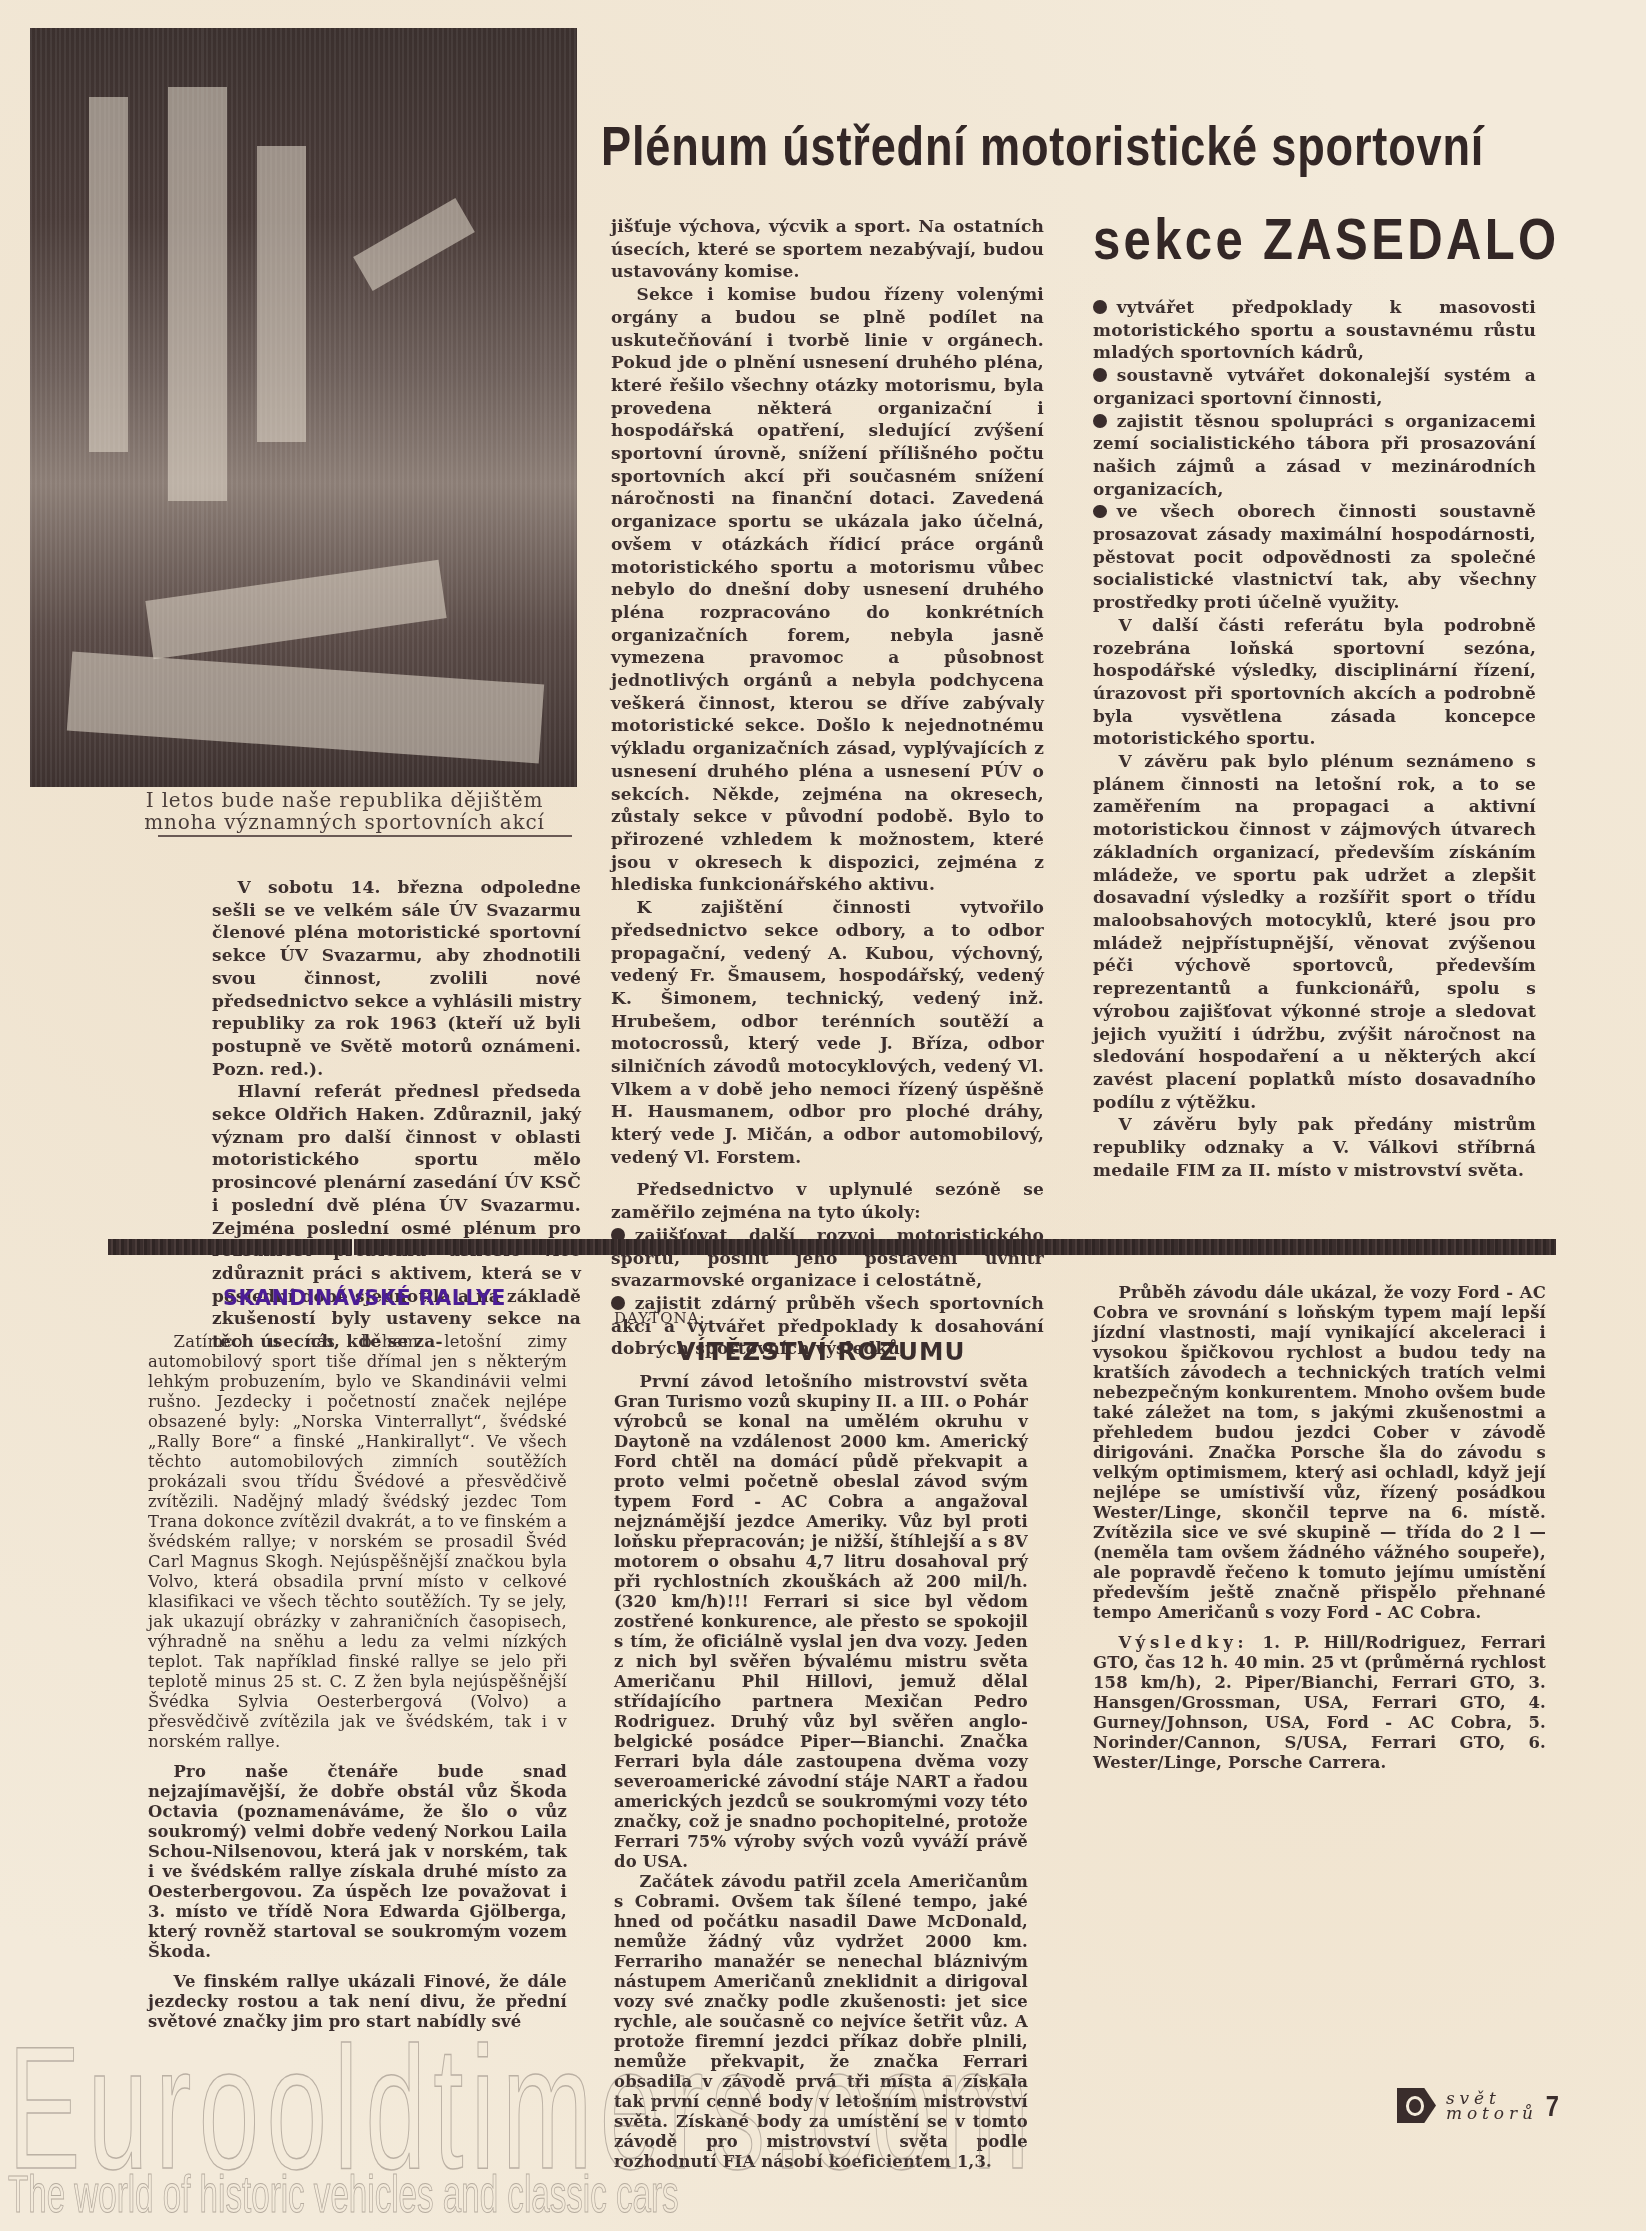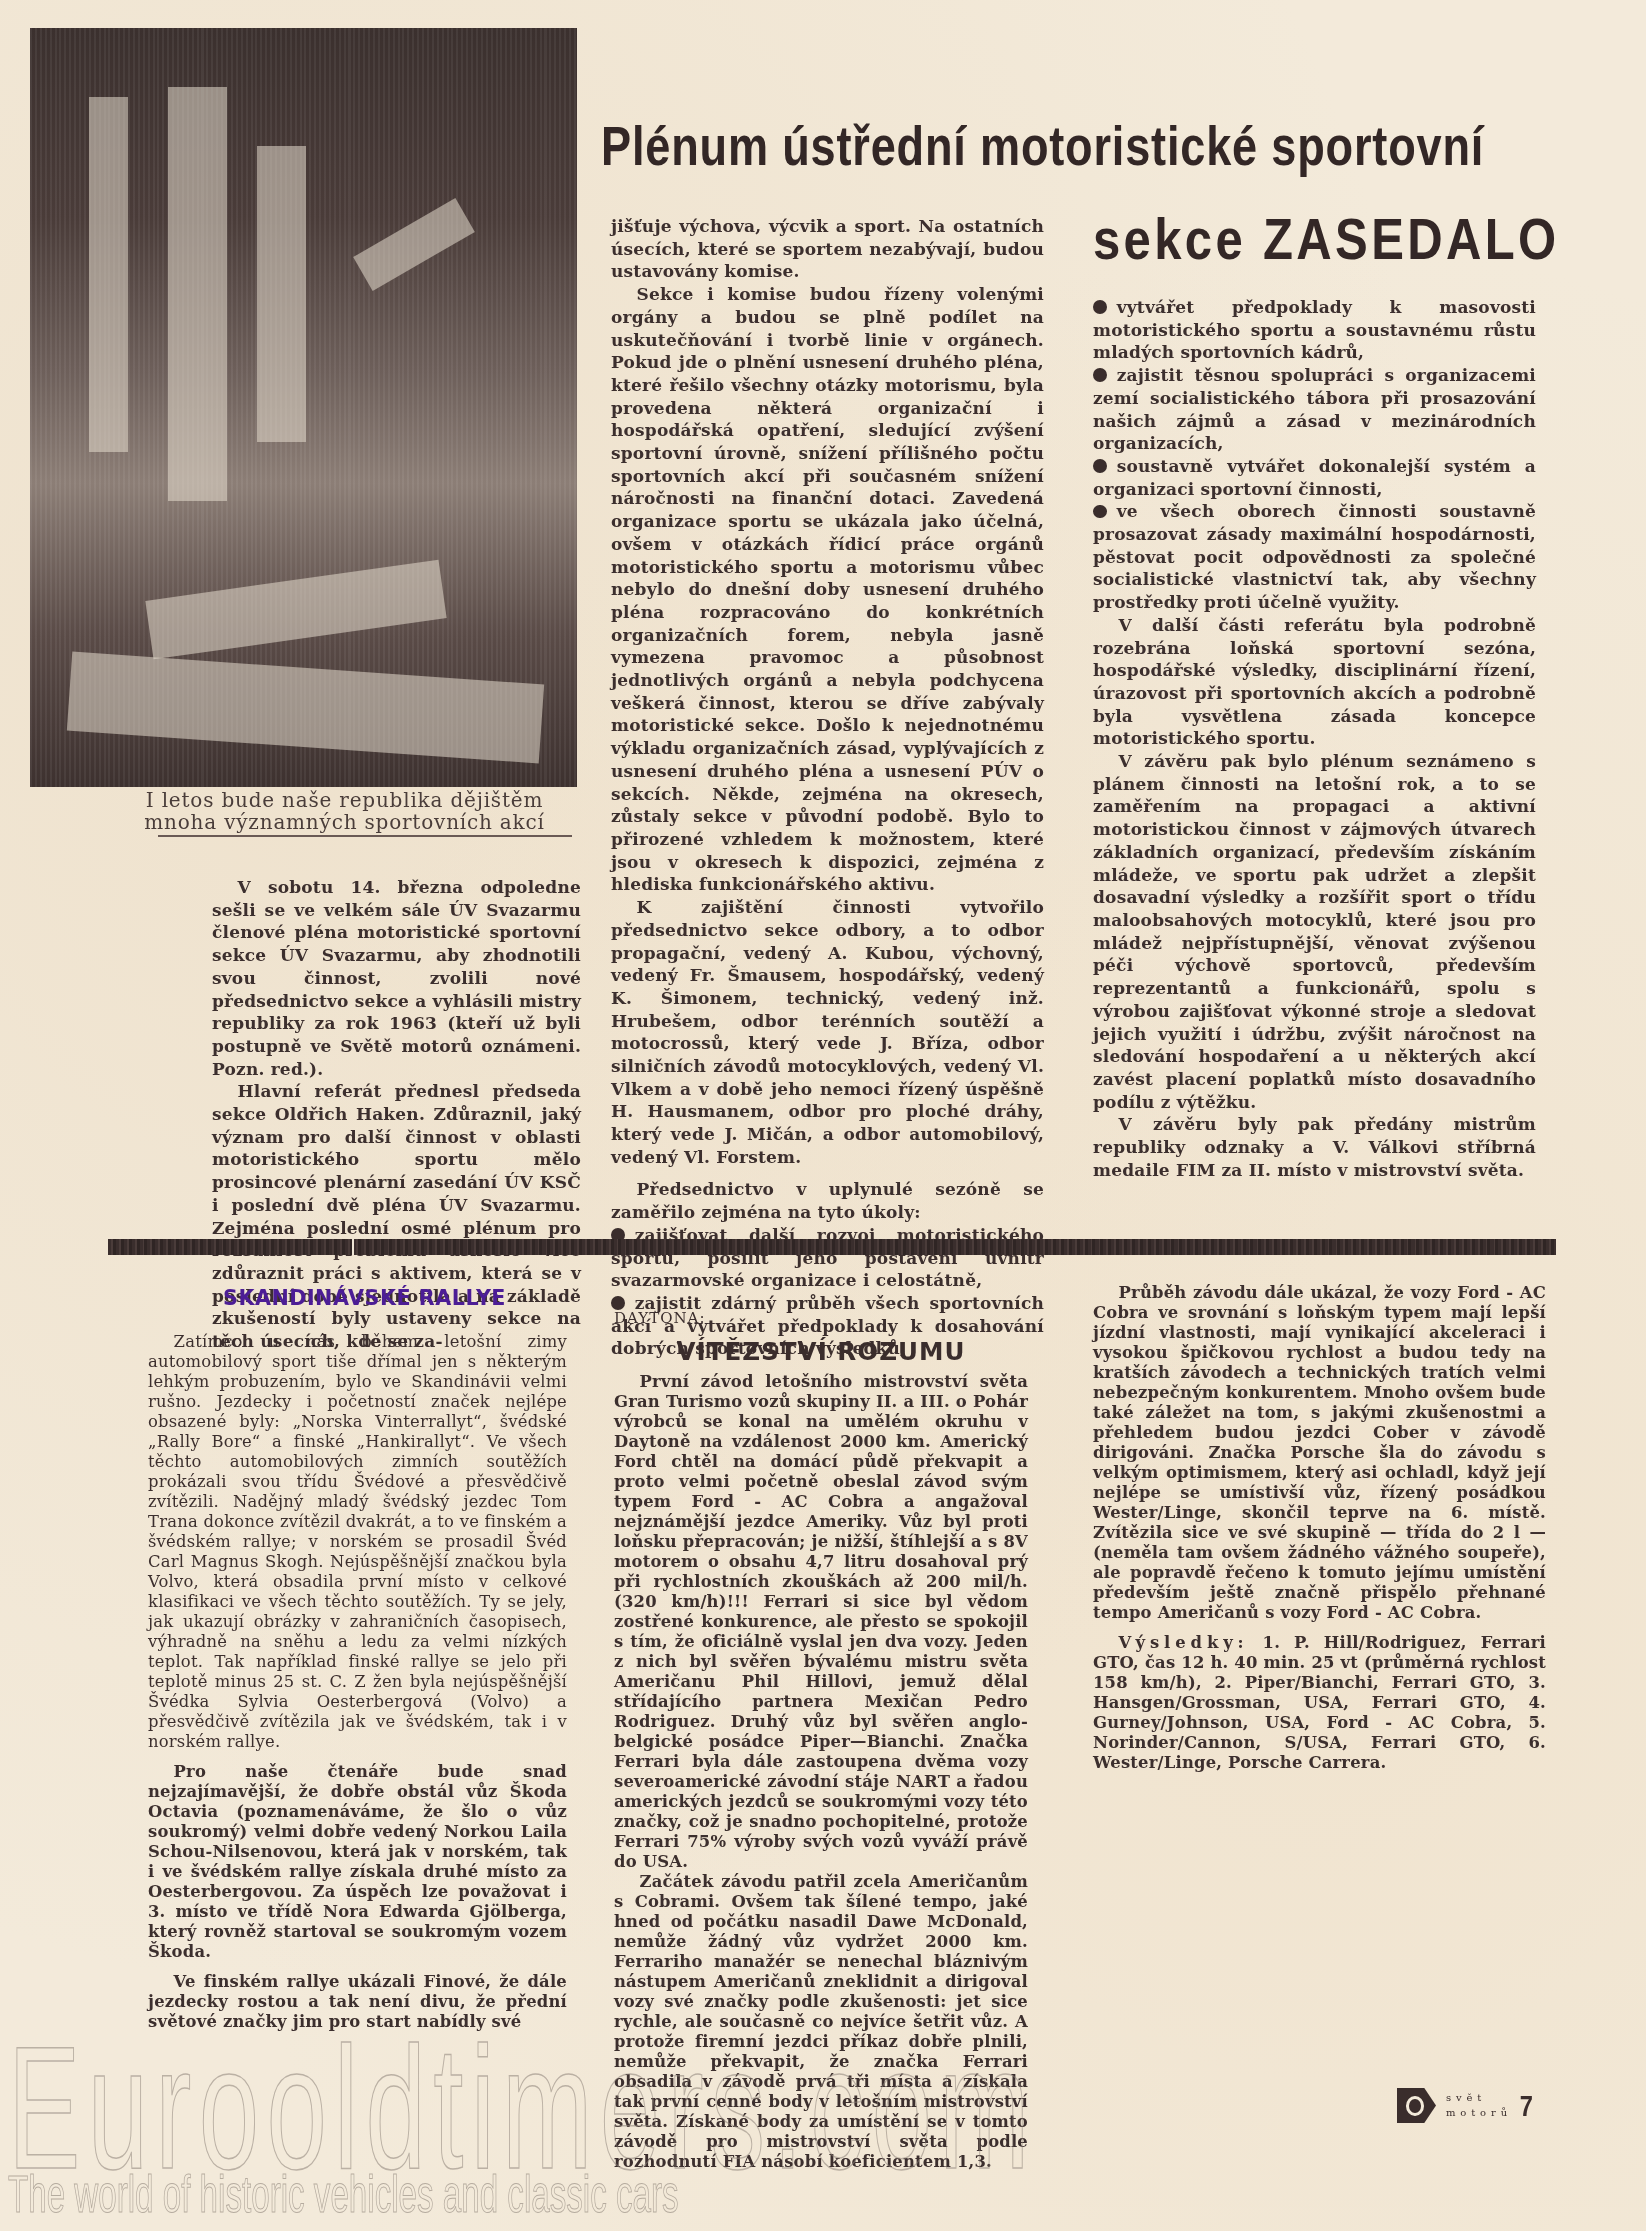--- a/index.html
+++ b/index.html
@@ -84,22 +84,22 @@
   #logo-icon {
     width: 39px; height: 35px; background: #3a2d2c;
     clip-path: polygon(0 0, 70% 0, 100% 50%, 70% 100%, 0 100%);
     position: relative;
   }
   #logo-icon::after {
     content: ""; position: absolute; left: 8.9px; top: 7.9px; width: 17.7px; height: 19.7px;
     border-radius: 50%; border: 3px solid #f3eada; box-sizing: border-box;
   }
   #logo-text {
-    margin-left: 9.9px; font-family: "DejaVu Serif", serif; 
-    font-size: 10px; line-height: 14.8px; letter-spacing: 4.9px; color: #3a2d2c;
+    margin-left: 9.9px; font-family: "DejaVu Serif", serif; font-style: italic;
+    font-size: 17px; line-height: 14.8px; letter-spacing: 4.9px; color: #3a2d2c;
   }
   #page-number {
     margin-left: 5.9px; font-family: "Liberation Sans", sans-serif; font-weight: bold;
     font-size: 29.6px; color: #3a2d2c; transform: scaleX(0.8);
   }
 
   #watermark-big {
     position: absolute; left: 7.9px; top: 2019px; width: 1646px;
     font-family: "Liberation Sans", sans-serif; font-size: 175px; line-height: 177px;
     color: transparent; -webkit-text-stroke: 1.5px rgba(140,130,120,0.55);
@@ -138,22 +138,22 @@
   <p class="noind">jišťuje výchova, výcvik a sport. Na ostatních úsecích, které se sportem nezabývají, budou ustavovány komise.</p>
   <p>Sekce i komise budou řízeny volenými orgány a budou se plně podílet na uskutečňování i tvorbě linie v orgánech. Pokud jde o plnění usnesení druhého pléna, které řešilo všechny otázky motorismu, byla provedena některá organizační i hospodářská opatření, sledující zvýšení sportovní úrovně, snížení přílišného počtu sportovních akcí při současném snížení náročnosti na finanční dotaci. Zavedená organizace sportu se ukázala jako účelná, ovšem v otázkách řídicí práce orgánů motoristického sportu a motorismu vůbec nebylo do dnešní doby usnesení druhého pléna rozpracováno do konkrétních organizačních forem, nebyla jasně vymezena pravomoc a působnost jednotlivých orgánů a nebyla podchycena veškerá činnost, kterou se dříve zabývaly motoristické sekce. Došlo k nejednotnému výkladu organizačních zásad, vyplývajících z usnesení druhého pléna a usnesení PÚV o sekcích. Někde, zejména na okresech, zůstaly sekce v původní podobě. Bylo to přirozené vzhledem k možnostem, které jsou v okresech k dispozici, zejména z hlediska funkcionářského aktivu.</p>
   <p>K zajištění činnosti vytvořilo předsednictvo sekce odbory, a to odbor propagační, vedený A. Kubou, výchovný, vedený Fr. Šmausem, hospodářský, vedený K. Šimonem, technický, vedený inž. Hrubešem, odbor terénních soutěží a motocrossů, který vede J. Bříza, odbor silničních závodů motocyklových, vedený Vl. Vlkem a v době jeho nemoci řízený úspěšně H. Hausmanem, odbor pro ploché dráhy, který vede J. Mičán, a odbor automobilový, vedený Vl. Forstem.</p>
   <p class="gap">Předsednictvo v uplynulé sezóně se zaměřilo zejména na tyto úkoly:</p>
   <p class="bullet"><span class="dot"></span><span>zajišťovat další rozvoj motoristického sportu, posílit jeho postavení uvnitř svazarmovské organizace i celostátně,</span></p>
   <p class="bullet"><span class="dot"></span><span>zajistit zdárný průběh všech sportovních akcí a vytvářet předpoklady k dosahování dobrých sportovních výsledků,</span></p>
 </div>
 
 <div id="col3" class="txt">
   <p class="bullet" style="margin-top:0"><span class="dot"></span><span>vytvářet předpoklady k masovosti motoristického sportu a soustavnému růstu mladých sportovních kádrů,</span></p>
+  <p class="bullet"><span class="dot"></span><span>soustavně vytvářet dokonalejší systém a organizaci sportovní činnosti,</span></p>
   <p class="bullet"><span class="dot"></span><span>zajistit těsnou spolupráci s organizacemi zemí socialistického tábora při prosazování našich zájmů a zásad v mezinárodních organizacích,</span></p>
-  <p class="bullet"><span class="dot"></span><span>soustavně vytvářet dokonalejší systém a organizaci sportovní činnosti,</span></p>
   <p class="bullet"><span class="dot"></span><span>ve všech oborech činnosti soustavně prosazovat zásady maximální hospodárnosti, pěstovat pocit odpovědnosti za společné socialistické vlastnictví tak, aby všechny prostředky proti účelně využity.</span></p>
   <p>V další části referátu byla podrobně rozebrána loňská sportovní sezóna, hospodářské výsledky, disciplinární řízení, úrazovost při sportovních akcích a podrobně byla vysvětlena zásada koncepce motoristického sportu.</p>
   <p>V závěru pak bylo plénum seznámeno s plánem činnosti na letošní rok, a to se zaměřením na propagaci a aktivní motoristickou činnost v zájmových útvarech základních organizací, především získáním mládeže, ve sportu pak udržet a zlepšit dosavadní výsledky a rozšířit sport o třídu maloobsahových motocyklů, které jsou pro mládež nejpřístupnější, věnovat zvýšenou péči výchově sportovců, především reprezentantů a funkcionářů, spolu s výrobou zajišťovat výkonné stroje a sledovat jejich využití i údržbu, zvýšit náročnost na sledování hospodaření a u některých akcí zavést placení poplatků místo dosavadního podílu z výtěžku.</p>
   <p>V závěru byly pak předány mistrům republiky odznaky a V. Válkovi stříbrná medaile FIM za II. místo v mistrovství světa.</p>
 </div>
 
 <div id="divider"></div>
 <div id="divider-gap"></div>
 
 <div id="rally-title">SKANDINÁVSKÉ RALLYE</div>

